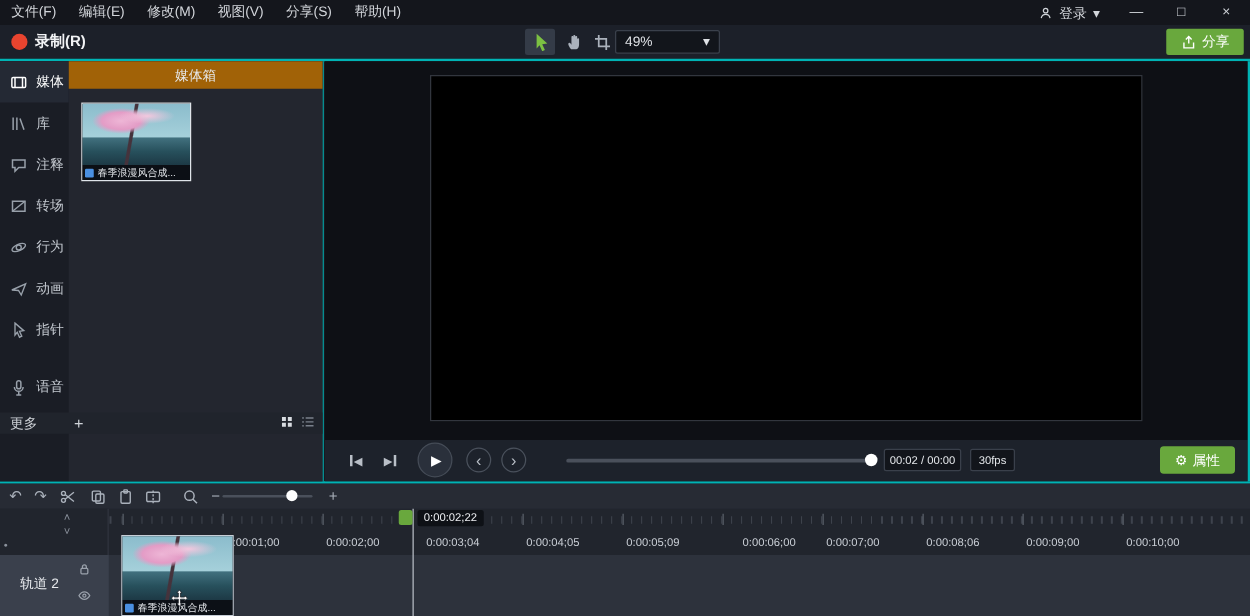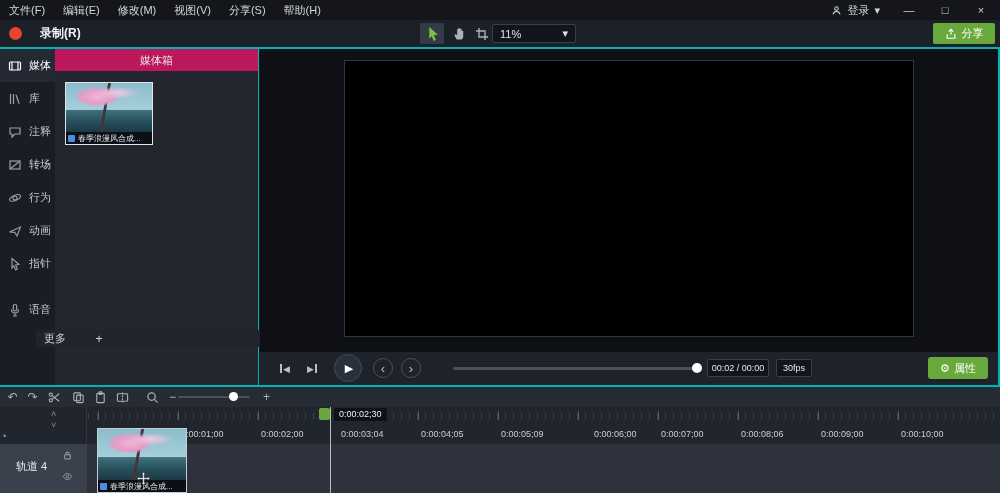--- a/index.html
+++ b/index.html
@@ -19,49 +19,49 @@
   .menu-item{font-size:11px;color:#d3d6db;padding:0 9px;line-height:20px;}
   #win-title{left:0;right:0;top:0;height:20px;text-align:center;font-size:11px;color:#e8eaed;line-height:20px;pointer-events:none;}
   #mb-right{right:0;top:0;height:20px;display:flex;align-items:center;gap:22px;padding-right:12px;}
   #login-button{display:flex;align-items:center;gap:5px;font-size:11px;color:#d3d6db;}
   .win-ctl{font-size:11px;color:#cfd3d8;width:14px;text-align:center;}
 
   
   #topbar{left:0;top:20px;width:1000px;height:27px;background:#1c2029;}
   #record-button{left:5px;top:3px;height:21px;display:flex;align-items:center;gap:6px;padding:0 4px;}
   #record-icon{width:13px;height:13px;border-radius:50%;background:var(--record-red);}
-  #record-label{font-size:12px;font-weight:bold;color:#f2f3f5;margin-left:12px;}
+  #record-label{font-size:12px;font-weight:bold;color:#f2f3f5;}
   .tool-btn{top:3px;width:24px;height:21px;border-radius:2px;}
   #select-tool{left:420px;background:#343b47;}
   #hand-tool{left:447px;}
   #crop-tool{left:470px;}
   #zoom-select{left:492px;top:4px;width:84px;height:19px;background:#12151b;border:1px solid #3a404b;border-radius:2px;display:flex;align-items:center;justify-content:space-between;padding:0 7px;font-size:11px;color:#dfe2e6;}
   #share-button{right:5px;top:3px;width:62px;height:21px;background:var(--accent-green);border-radius:2px;display:flex;align-items:center;justify-content:center;gap:5px;color:#fff;font-size:11px;}
 
   
   .teal-h{left:0;width:1000px;height:2px;background:var(--accent-teal);}
   .teal-v{width:2px;height:336px;top:49px;background:var(--accent-teal);}
 
   
   #leftpanel{left:0;top:49px;width:258px;height:336px;background:#23262f;}
   #sidebar{left:0;top:0;width:55px;height:336px;background:#1a1d25;}
   .side-item{display:flex;align-items:center;gap:7px;height:33px;padding-left:8px;color:#c3c8cf;}
   .side-item .si{color:#98a0aa;}
   .side-item.selected{color:#ffffff;background:#242934;}
   .side-item.selected .si{color:#ffffff;}
   .side-label{font-size:11px;white-space:nowrap;}
   #side-voice{margin-top:13px;}
-  #panel-bottombar{left:0;top:281px;width:258px;height:17px;background:#20242c;display:flex;align-items:center;margin-left:36px;}
+  #panel-bottombar{left:0;top:281px;width:258px;height:17px;background:#20242c;display:flex;align-items:center;}
   #more-button{font-size:11px;color:#cfd3d8;padding-left:8px;}
   #add-tab-button{margin-left:26px;font-size:13px;color:#cfd3d8;width:14px;text-align:center;}
   #view-toggles{position:absolute;right:6px;top:2px;display:flex;gap:6px;}
 
   
   #mediabin{left:55px;top:0;width:203px;height:336px;background:#23262f;}
-  #bin-header{height:22px;background:#be185d;display:flex;align-items:center;justify-content:center;font-size:11px;color:#e6e8ea;}
+  #bin-header{height:22px;background:#a16207;display:flex;align-items:center;justify-content:center;font-size:11px;color:#e6e8ea;}
   #media-item{position:absolute;left:10px;top:33px;width:88px;height:63px;border:1px solid #dfe4ea;background:#000;}
   .scene{width:100%;height:49px;
     background:
       radial-gradient(closest-side at 60% 20%, #f3c7de 0%, rgba(243,199,222,0) 65%),
       radial-gradient(closest-side at 36% 28%, #eeb6d6 0%, #e39cc6 50%, rgba(227,156,198,0) 75%),
       linear-gradient(100deg, rgba(0,0,0,0) 44%, #45333c 45%, #45333c 47%, rgba(0,0,0,0) 48%),
       linear-gradient(#8bbccc 0%, #a5d0da 54%, #41707e 56%, #27505c 78%, #1d3945 100%);}
   .clip-caption{height:12px;background:rgba(13,16,22,.94);display:flex;align-items:center;gap:3px;padding:0 2px;}
   .badge-blue{width:7px;height:7px;background:#4a8fe0;border-radius:1px;flex:none;}
   .caption-text{font-size:8px;color:#e3e6ea;white-space:nowrap;overflow:hidden;text-overflow:ellipsis;}
@@ -150,21 +150,21 @@
       <svg width="15" height="15" viewBox="0 0 14 14">
           <path fill="#aab1bb" d="M4.5 12.5c-1.2-1.5-2.3-3.4-2-4.3.3-.8 1.3-.7 1.7 0l.6 1V3.4c0-1 1.4-1 1.4 0v3.4-4.2c0-1 1.5-1 1.5 0v4.2-3.4c0-1 1.4-1 1.4 0v3.9-2.3c0-.9 1.4-.9 1.4 0V9c0 2-.8 3.5-2 3.5z"></path>
         </svg>
     </div>
     <div id="crop-tool" class="abs tool-btn ibtn">
       <svg width="14" height="14" viewBox="0 0 14 14">
           <path d="M4 1v9h9M1 4h9v9" fill="none" stroke="#aab1bb" stroke-width="1.4"></path>
         </svg>
     </div>
     <div id="zoom-select" class="abs">
-      <span>11%</span>
+      <span>49%</span>
       <span>▾</span>
     </div>
     <div id="share-button" class="abs">
       <svg width="12" height="12" viewBox="0 0 14 14">
           <path d="M7 2v6M4.3 4.2L7 1.5l2.7 2.7M2.5 7v5h9V7" fill="none" stroke="#fff" stroke-width="1.3"></path>
         </svg>
       <span>分享</span>
     </div>
   </div>
 
@@ -394,21 +394,21 @@
       <span class="rlabel" style="left:501px">0:00:05;09</span>
       <span class="rlabel" style="left:594px">0:00:06;00</span>
       <span class="rlabel" style="left:661px">0:00:07;00</span>
       <span class="rlabel" style="left:741px">0:00:08;06</span>
       <span class="rlabel" style="left:821px">0:00:09;00</span>
       <span class="rlabel" style="left:901px">0:00:10;00</span>
     </div>
 
     <div id="trackrow" class="abs">
       <div id="track-header" class="abs">
-        <span id="track-label">轨道 4</span>
+        <span id="track-label">轨道 2</span>
         <svg class="trk-ico" style="top:6px" width="11" height="11" viewBox="0 0 14 14">
             <g fill="none" stroke="currentColor" stroke-width="1.3">
               <rect x="3.5" y="6" width="7" height="5.5" rx="1"></rect>
               <path d="M5 6V4.5a2 2 0 0 1 4 0V6"></path>
             </g>
           </svg>
         <svg class="trk-ico" style="top:27px" width="11" height="11" viewBox="0 0 14 14">
             <g fill="none" stroke="currentColor" stroke-width="1.2">
               <path d="M1.5 7C3 4.5 5 3.2 7 3.2S11 4.5 12.5 7C11 9.5 9 10.8 7 10.8S3 9.5 1.5 7z"></path>
               <circle cx="7" cy="7" r="1.6"></circle>
@@ -423,16 +423,16 @@
         <span class="badge-blue"></span>
         <span class="caption-text">春季浪漫风合成...</span>
       </div>
       <svg id="move-cursor" width="15" height="15" viewBox="0 0 16 16">
           <path fill="#fff" stroke="#20242b" stroke-width="0.7" d="M8 1l2.2 2.6H8.9v3.5h3.5V5.8L15 8l-2.6 2.2V8.9H8.9v3.5h1.3L8 15l-2.2-2.6h1.3V8.9H3.6v1.3L1 8l2.6-2.2v1.3h3.5V3.6H5.8z"></path>
         </svg>
     </div>
 
     <div id="playhead-line" class="abs"></div>
     <div id="playhead-handle" class="abs"></div>
-    <div id="playhead-pill" class="abs">0:00:02;30</div>
+    <div id="playhead-pill" class="abs">0:00:02;22</div>
   </div>
 
 </div>
 
 </body></html>

